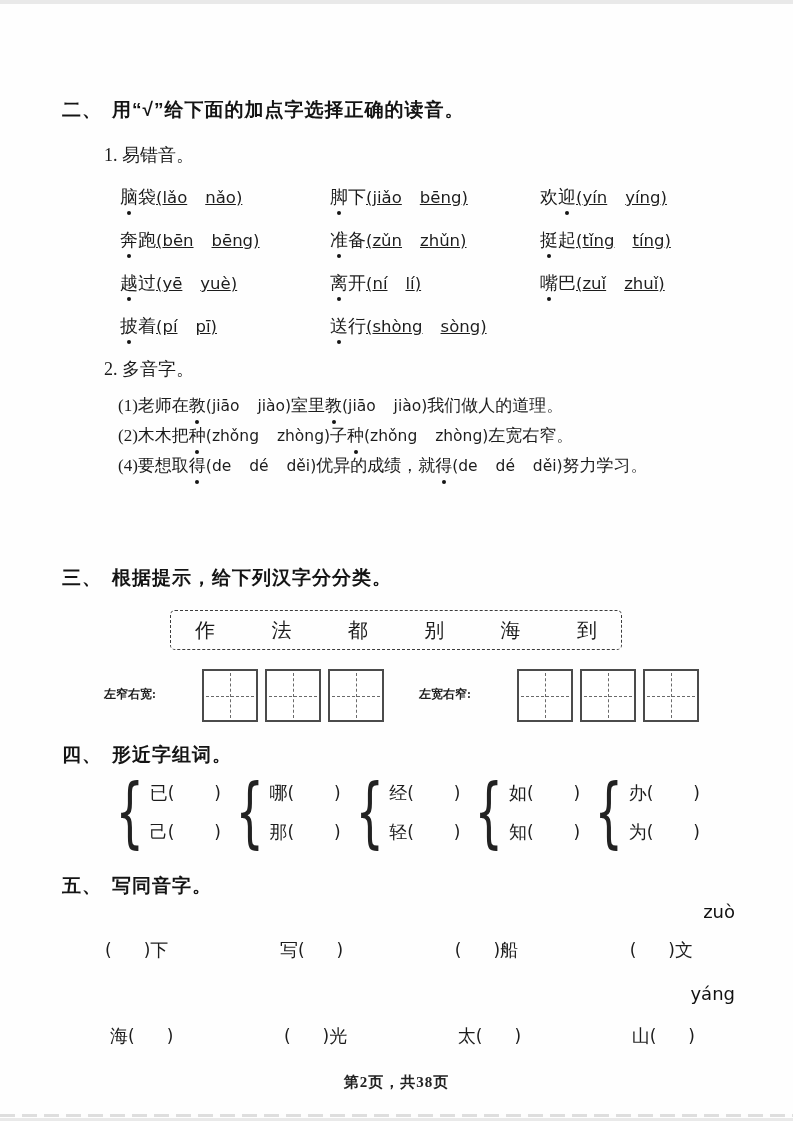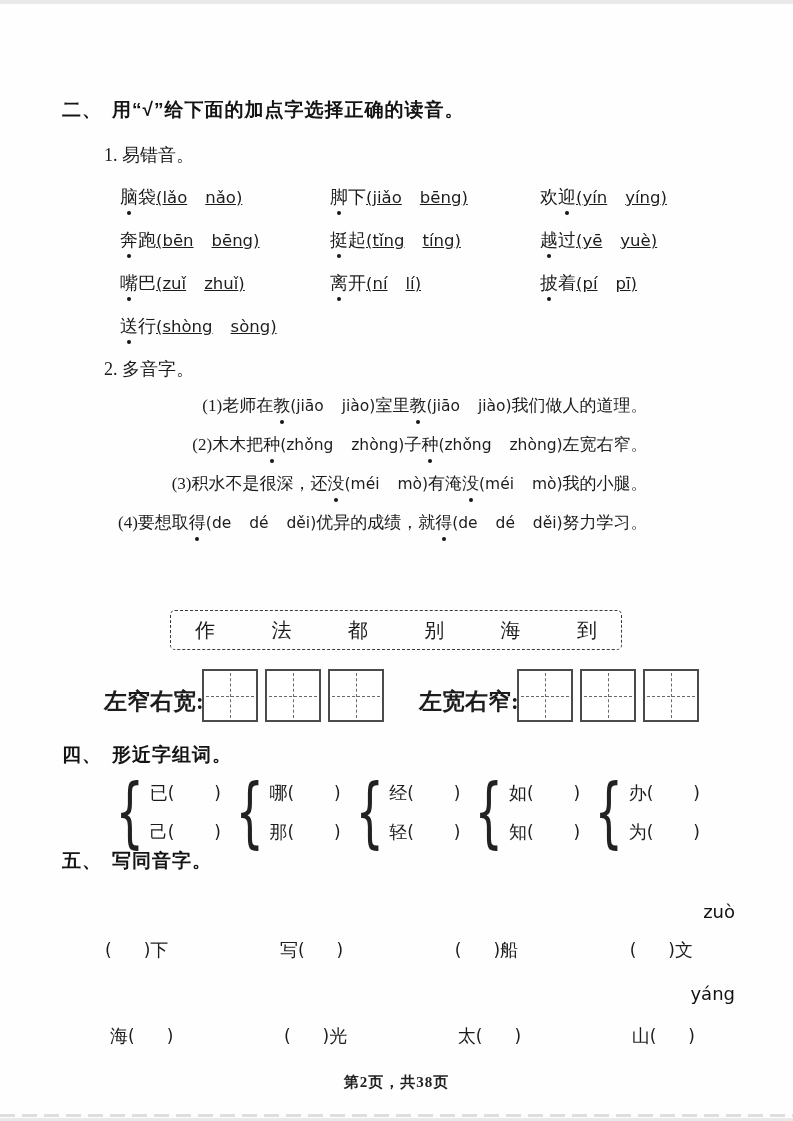--- a/index.html
+++ b/index.html
@@ -24,33 +24,33 @@
     border-radius:50%;background:#151515;transform:translateX(-50%);
   }
   .py{font-family:"DejaVu Sans",sans-serif;font-size:16.5px;white-space:pre;text-decoration:underline;}
   .py .gap{display:inline-block;width:18px;}
   
   .word-grid{
     display:grid;grid-template-columns:210px 210px 215px;row-gap:20px;
   }
   .word-item{white-space:nowrap;line-height:22px;}
   
-  .sentences{display:flex;flex-direction:column;gap:17px;text-align:right;}
+  .sentences{display:flex;flex-direction:column;gap:8px;}
   .sentence{white-space:nowrap;line-height:22px;}
   .sentence .cns{font-size:17px;}
   .sentence .pys{font-family:"DejaVu Sans",sans-serif;font-size:15.5px;word-spacing:13px;white-space:pre;}
   .sentence .dot{position:relative;}
   
   .char-box{
     border:1.5px dashed #3c3c3c;border-radius:5px;
     display:flex;align-items:center;justify-content:space-between;
     padding:0 24px;box-sizing:border-box;
   }
   .char-box .bchar{font-size:20px;}
-  .cat-label{font-size:23px;white-space:nowrap;font-weight:bold;}
+  .cat-label{font-size:12px;white-space:nowrap;font-weight:bold;}
   .tian-row{display:flex;gap:7px;}
   .tian{
     width:52px;height:49px;border:2px solid #4b4b4b;background:#fff;position:relative;box-sizing:content-box;
   }
   .tian::before{
     content:"";position:absolute;left:50%;top:2px;bottom:2px;border-left:1px dashed #6a6a6a;
   }
   .tian::after{
     content:"";position:absolute;top:50%;left:2px;right:2px;border-top:1px dashed #6a6a6a;
   }
@@ -88,37 +88,40 @@
     <span class="num">二、</span><span>用“√”给下面的加点字选择正确的读音。</span>
   </div>
 
   <div class="abs sublabel" style="left:104px;top:139px;font-family:Liberation Serif, serif;">1. 易错音。</div>
 
   <div class="abs word-grid" style="left:120px;top:182px;">
       <div class="word-item"><span class="cn"><span class="ch dot">脑</span><span class="ch">袋</span></span><span class="py"><span>(</span><span>lǎo</span><span class="gap"></span><span>nǎo</span><span>)</span></span></div>
       <div class="word-item"><span class="cn"><span class="ch dot">脚</span><span class="ch">下</span></span><span class="py"><span>(</span><span>jiǎo</span><span class="gap"></span><span>bēng</span><span>)</span></span></div>
       <div class="word-item"><span class="cn"><span class="ch">欢</span><span class="ch dot">迎</span></span><span class="py"><span>(</span><span>yín</span><span class="gap"></span><span>yíng</span><span>)</span></span></div>
       <div class="word-item"><span class="cn"><span class="ch dot">奔</span><span class="ch">跑</span></span><span class="py"><span>(</span><span>bēn</span><span class="gap"></span><span>bēng</span><span>)</span></span></div>
+      <div class="word-item"><span class="cn"><span class="ch dot">准</span><span class="ch">备</span></span><span class="py"><span>(</span><span>zǔn</span><span class="gap"></span><span>zhǔn</span><span>)</span></span></div>
       <div class="word-item"><span class="cn"><span class="ch dot">挺</span><span class="ch">起</span></span><span class="py"><span>(</span><span>tǐng</span><span class="gap"></span><span>tíng</span><span>)</span></span></div>
       <div class="word-item"><span class="cn"><span class="ch dot">越</span><span class="ch">过</span></span><span class="py"><span>(</span><span>yē</span><span class="gap"></span><span>yuè</span><span>)</span></span></div>
+      <div class="word-item"><span class="cn"><span class="ch dot">离</span><span class="ch">开</span></span><span class="py"><span>(</span><span>ní</span><span class="gap"></span><span>lí</span><span>)</span></span></div>
       <div class="word-item"><span class="cn"><span class="ch dot">嘴</span><span class="ch">巴</span></span><span class="py"><span>(</span><span>zuǐ</span><span class="gap"></span><span>zhuǐ</span><span>)</span></span></div>
-      <div class="word-item"><span class="cn"><span class="ch dot">离</span><span class="ch">开</span></span><span class="py"><span>(</span><span>ní</span><span class="gap"></span><span>lí</span><span>)</span></span></div>
       <div class="word-item"><span class="cn"><span class="ch dot">披</span><span class="ch">着</span></span><span class="py"><span>(</span><span>pí</span><span class="gap"></span><span>pī</span><span>)</span></span></div>
       <div class="word-item"><span class="cn"><span class="ch dot">送</span><span class="ch">行</span></span><span class="py"><span>(</span><span>shòng</span><span class="gap"></span><span>sòng</span><span>)</span></span></div>
     </div>
 
   <div class="abs sublabel" style="left:104px;top:353px;">2. 多音字。</div>
 
   <div class="abs sentences" style="left:118px;top:391px;">
       <div class="sentence"><span class="cns">(1)老师在</span><span class="cns ch dot">教</span><span class="pys">(jiāo jiào)</span><span class="cns">室里</span><span class="cns ch dot">教</span><span class="pys">(jiāo jiào)</span><span class="cns">我们做人的道理。</span></div>
       <div class="sentence"><span class="cns">(2)木木把</span><span class="cns ch dot">种</span><span class="pys">(zhǒng zhòng)</span><span class="cns">子</span><span class="cns ch dot">种</span><span class="pys">(zhǒng zhòng)</span><span class="cns">左宽右窄。</span></div>
-      <div class="sentence"><span class="cns">(3)积水不是很深，还</span><span class="cns ch dot">没</span><span class="pys">(méi mò)</span><span class="cns">有淹</span><span class="cns ch dot">没</span><span class="pys">(méi mò)</span><span class="cns">我的小腿。</span></div>
       <div class="sentence"><span class="cns">(4)要想取</span><span class="cns ch dot">得</span><span class="pys">(de dé děi)</span><span class="cns">优异的成绩，就</span><span class="cns ch dot">得</span><span class="pys">(de dé děi)</span><span class="cns">努力学习。</span></div>
     </div>
 
+  <div class="abs heading" style="left:62px;top:561px;">
+    <span class="num">三、</span><span>根据提示，给下列汉字分分类。</span>
+  </div>
 
   <div class="abs char-box" style="left:170px;top:606px;width:452px;height:40px;">
       <span class="bchar">作</span>
       <span class="bchar">法</span>
       <span class="bchar">都</span>
       <span class="bchar">别</span>
       <span class="bchar">海</span>
       <span class="bchar">到</span>
     </div>
 
@@ -171,21 +174,21 @@
       </div>
       <div class="pair">
         <span class="brace">{</span>
         <div class="pair-col">
           <div class="pair-row"><span class="cn">办</span><span class="paren">(</span><span class="blank-gap"></span><span class="paren">)</span></div>
           <div class="pair-row"><span class="cn">为</span><span class="paren">(</span><span class="blank-gap"></span><span class="paren">)</span></div>
         </div>
       </div>
     </div>
 
-  <div class="abs heading" style="left:62px;top:844px;text-align:center;">
+  <div class="abs heading" style="left:62px;top:869px;text-align:center;">
     <span class="num">五、</span><span>写同音字。</span>
   </div>
 
   <div class="abs py-center" style="left:105px;top:897px;width:630px;">zuò</div>
   <div class="abs homo-row" style="left:105px;top:934px;width:588px;">
       <span class="homo-item"><span class="paren">(</span><span class="blank-gap"></span><span class="paren">)</span><span class="cn">下</span></span>
       <span class="homo-item"><span class="cn">写</span><span class="paren">(</span><span class="blank-gap"></span><span class="paren">)</span></span>
       <span class="homo-item"><span class="paren">(</span><span class="blank-gap"></span><span class="paren">)</span><span class="cn">船</span></span>
       <span class="homo-item"><span class="paren">(</span><span class="blank-gap"></span><span class="paren">)</span><span class="cn">文</span></span>
     </div>

